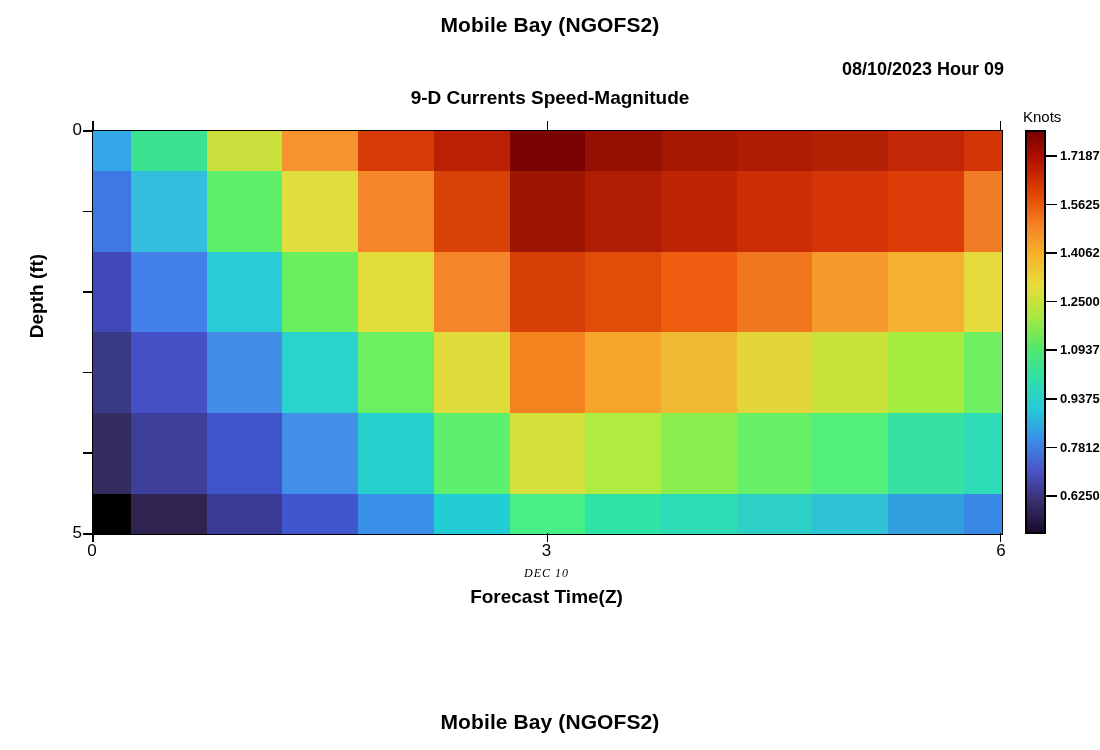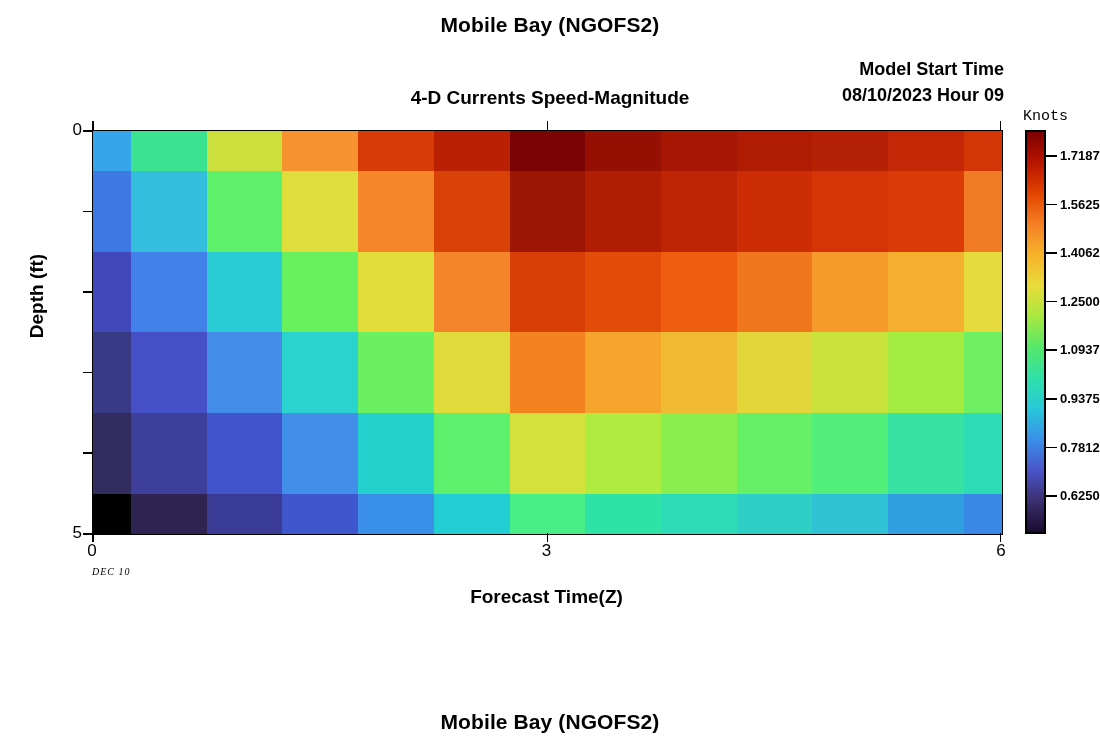--- a/index.html
+++ b/index.html
@@ -99,35 +99,35 @@
     top: 586px;
     text-align: center;
     font-size: 19px;
     font-weight: bold;
   }
   #date-annot {
     position: absolute;
     left: 92px;
     width: 909px;
     top: 566px;
+    text-align: center;
     font-family: "Liberation Serif", serif;
     font-style: italic;
-    font-size: 10px;
+    font-size: 12px;
     letter-spacing: 1px;
   }
 
   
   #cbar-wrap { position: absolute; left: 1025px; top: 130px; width: 75px; height: 404px; }
   #cbar-title {
     position: absolute;
     left: -2px;
     top: -22px;
     font-size: 15px;
     white-space: nowrap;
-    font-family: Liberation Mono, monospace;
   }
   #cbar-bar {
     position: absolute;
     left: 0; top: 0;
     width: 21px;
     height: 404px;
     border: 2.5px solid #000;
     box-sizing: border-box;
   }
   #cbar-grad { position: absolute; inset: 0; }
@@ -150,24 +150,23 @@
 </head>
 <body>
 
 <div id="root">
 
   <div class="main-title" id="title-top">Mobile Bay (NGOFS2)</div>
 
   <div class="hdr" id="hdr-station">
   </div>
 
-  <div class="hdr" id="hdr-center">4-D Currents Speed-Magnitude</div>
+  <div class="hdr" id="hdr-center">9-D Currents Speed-Magnitude</div>
 
   <div class="hdr" id="hdr-model">
-    <div class="bold">Model Start Time</div>
     <div class="bold">08/10/2023 Hour 09</div>
   </div>
 
   <div id="plot-frame">
     <div id="heat-grid">
         <div class="heat-row" style="height: 10%;">
           <div class="heat-cell" style="width: 4.16667%; background: rgb(53, 166, 234);"></div>
           <div class="heat-cell" style="width: 8.33333%; background: rgb(59, 227, 145);"></div>
           <div class="heat-cell" style="width: 8.33333%; background: rgb(203, 224, 60);"></div>
           <div class="heat-cell" style="width: 8.33333%; background: rgb(246, 147, 47);"></div>

